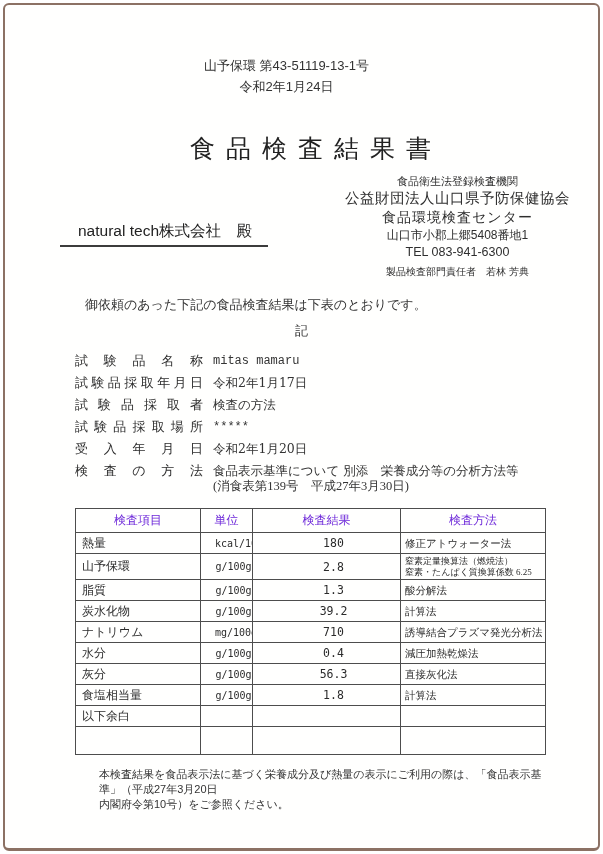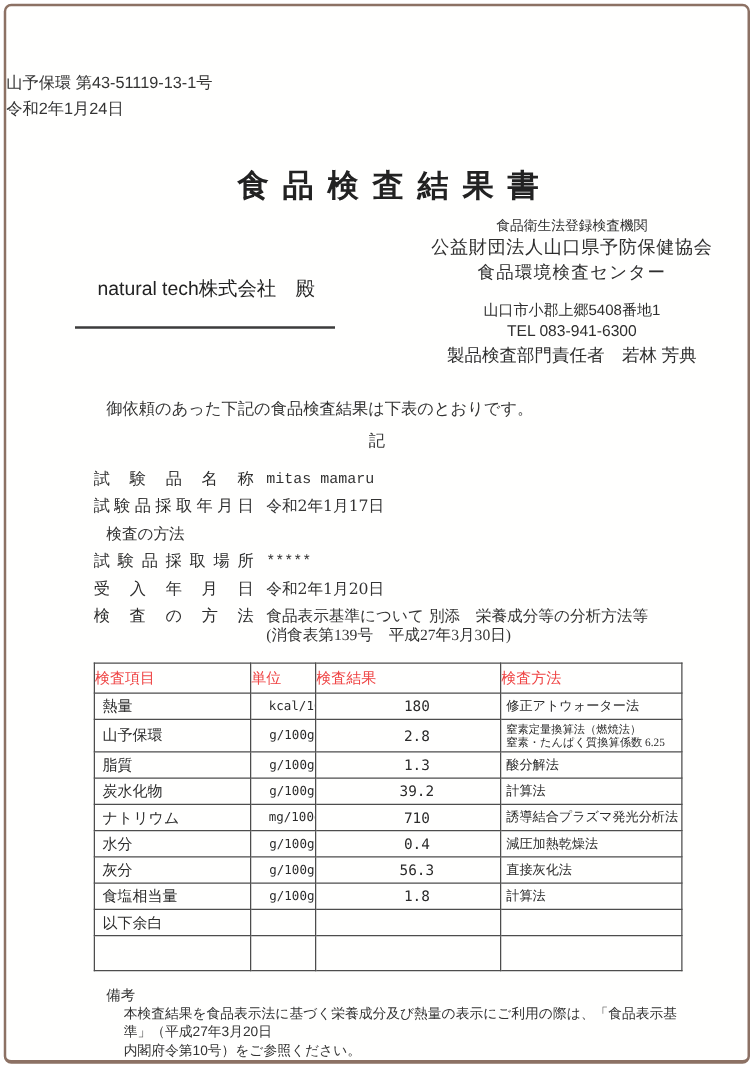--- a/index.html
+++ b/index.html
@@ -14,54 +14,54 @@
   .frame {
     position: absolute; top: 3px; left: 3px; right: 3px; bottom: 3px;
     border: 2px solid #8c7164;
     border-bottom-width: 3px;
     border-radius: 6px;
     background: #fffffe;
   }
   
   .docnum-block {
     margin-top: 50px; margin-right: 30px;
-    text-align: left;
+    text-align: center;
     font-size: 13px; line-height: 21px;
     color: #333;
   }
   
   .title {
     margin-top: 35px;
     text-align: center;
-    font-size: 25px; font-weight: 700;
+    font-size: 25px; font-weight: 400;
     letter-spacing: 11px; padding-left: 29px;
     color: #222;
   }
   
   .mid-block { position: relative; height: 115px; margin-top: 8px; }
   .issuer {
     position: absolute; top: 0; right: 28px;
     text-align: center; color: #2e2e2e;
   }
   .issuer div { line-height: 17px; }
   .is-registration { font-size: 11px; }
   .is-organization { font-size: 14.5px; letter-spacing: 0.5px; }
   .is-center { font-size: 14px; letter-spacing: 1px; margin-top: 2px; }
-  .is-address { font-size: 12px; margin-top: 14px; }
+  .is-address { font-size: 12px; margin-top: 1px; }
   .is-tel { font-size: 12.5px; }
-  .is-responsible { font-size: 14px; margin-top: 2px; }
+  .is-responsible { font-size: 10px; margin-top: 2px; }
   .addressee-wrap { position: absolute; left: 55px; top: 48px; }
   .addressee {
     display: inline-block;
     font-size: 15.5px; color: #222;
-    padding: 0 16px 19px 18px;
+    padding: 0 16px 3px 18px;
     border-bottom: 2px solid #3c3c3c;
   }
   .intro {
-    margin: 30px 0 0 80px;
+    margin: 8px 0 0 80px;
     font-size: 13px; color: #333;
   }
   .ki { text-align: center; font-size: 13px; margin-top: 8px; color: #333; }
   
   .fields { margin: 10px 0 0 70px; }
   .field-row { display: flex; line-height: 22px; }
   .field-label {
     width: 128px; flex: 0 0 128px;
     font-size: 13px; font-weight: 500; color: #2d2d2d;
     text-align: justify; text-align-last: justify;
@@ -84,22 +84,22 @@
   table.results td {
     border: 1px solid #4d4d4d;
     overflow: hidden;
     vertical-align: middle;
   }
   .col-item { width: 125px; }
   .col-unit { width: 52px; }
   .col-result { width: 148px; }
   .col-method { width: 145px; }
   tr.thead td {
-    height: 24px; 
-    font-size: 12px; color: #ef4444;
+    height: 24px; text-align: center;
+    font-size: 12px; color: #6d28d9;
   }
   tr.trow td { height: 21px; padding-left: 14px; }
   tr.trow .c-item { font-size: 12px; padding-left: 6px; color: #2c2c2c; }
   tr.trow .c-unit {
     text-align: center; font-size: 10px;
     font-family: "DejaVu Sans Mono", "Liberation Mono", monospace;
   }
   tr.trow .c-result {
     text-align: center; font-size: 11.5px;
     font-family: "DejaVu Sans Mono", "Liberation Mono", monospace;
@@ -153,20 +153,21 @@
   <div class="fields">
     <div class="field-row">
       <span class="field-label">試験品名称</span>
       <span class="field-value mono">mitas mamaru</span>
     </div>
     <div class="field-row">
       <span class="field-label">試験品採取年月日</span>
       <span class="field-value">令和2年1月17日</span>
     </div>
     <div class="field-row">
+      <span class="field-label">試験品採取者</span>
       <span class="field-value">検査の方法</span>
     </div>
     <div class="field-row">
       <span class="field-label">試験品採取場所</span>
       <span class="field-value mono">*****</span>
     </div>
     <div class="field-row">
       <span class="field-label">受入年月日</span>
       <span class="field-value">令和2年1月20日</span>
     </div>
@@ -248,18 +249,17 @@
       <tr class="trow trow-last">
         <td class="c-item"></td>
         <td class="c-unit"></td>
         <td class="c-result"></td>
         <td class="c-method"></td>
       </tr>
     </tbody>
   </table>
 
   <div class="remarks">
-    <div class="remarks-label">備考</div>
     <div class="remarks-text">本検査結果を食品表示法に基づく栄養成分及び熱量の表示にご利用の際は、「食品表示基準」（平成27年3月20日
 内閣府令第10号）をご参照ください。</div>
   </div>
 
 </div>
 
 </body></html>

